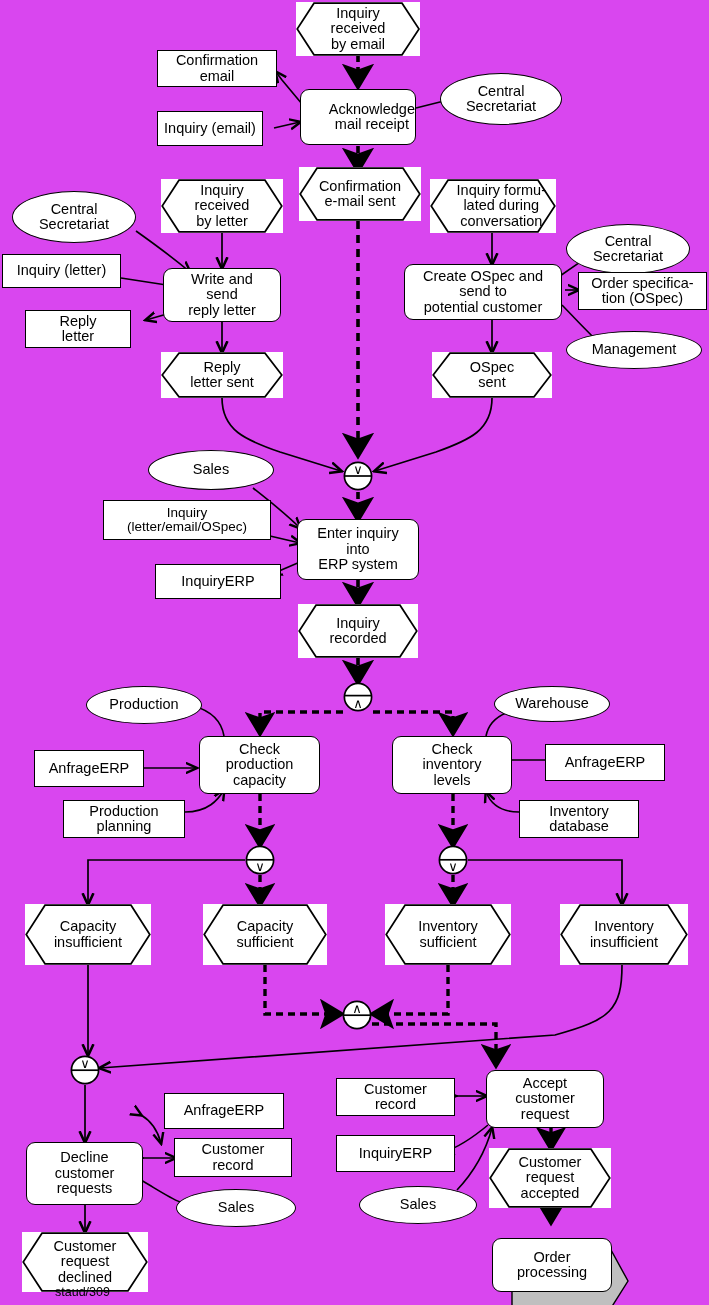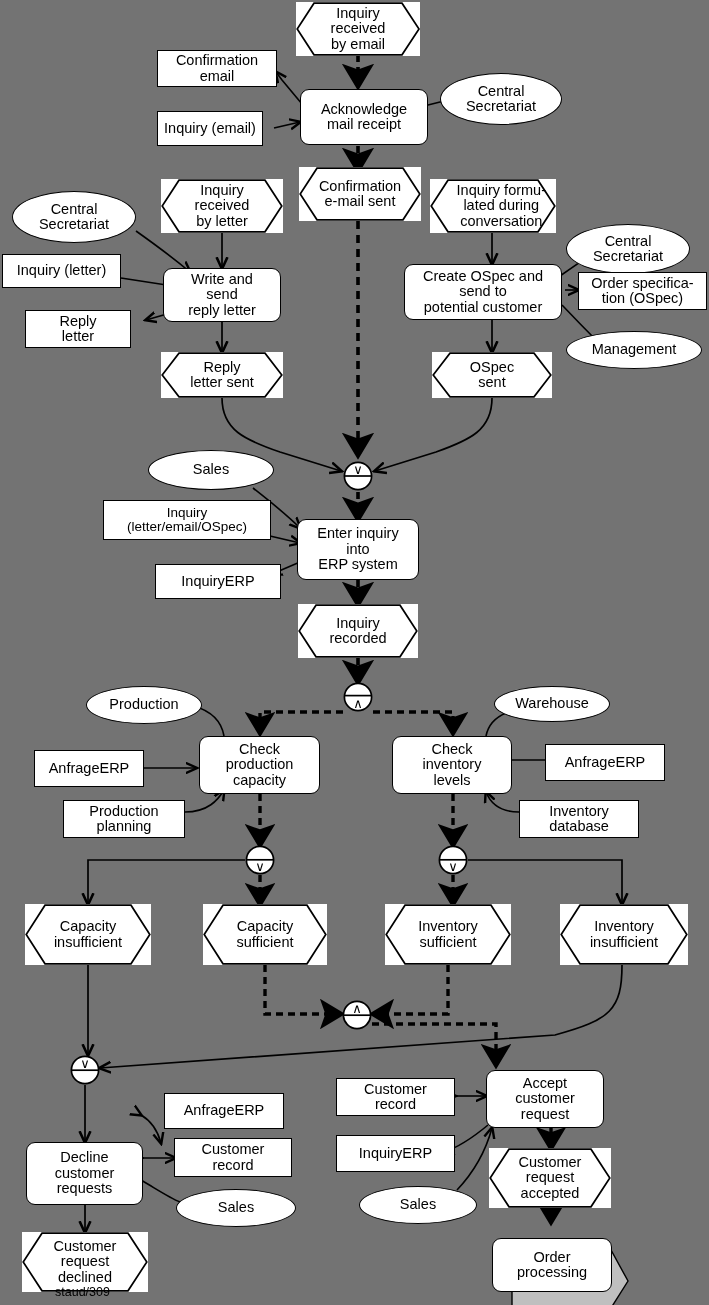--- a/index.html
+++ b/index.html
@@ -1,16 +1,16 @@
 <!DOCTYPE html>
 <html><head>
 <meta charset="utf-8">
 <style>
   html,body{margin:0;padding:0;background:#fff;}
-  #stage{position:relative;width:709px;height:1305px;background:#737373;
+  #stage{position:relative;width:709px;height:1305px;background:#d946ef;
          font-family:"Liberation Sans", sans-serif;overflow:hidden;}
   #svgroot{position:absolute;left:0;top:0;width:709px;height:1305px;}
   .node{position:absolute;box-sizing:border-box;display:flex;align-items:center;
         justify-content:center;text-align:center;color:#000;line-height:1.06;}
   
   .fn{border:1.6px solid #000;border-radius:9px;background:#fff;font-size:14.5px;}
   
   .ev{background:#fff;font-size:14.5px;}
   .ev .hx{position:absolute;left:0;top:0;width:100%;height:100%;}
   .ev .tx{position:relative;z-index:2;padding:0 10px;}
@@ -137,21 +137,21 @@
   </div>
 
   <div class="node dt" style="left:157px;top:50px;width:120px;height:37px;">
     <span>Confirmation<br>email</span>
   </div>
 
   <div class="node dt" style="left:157px;top:111px;width:106px;height:35px;">
     <span>Inquiry (email)</span>
   </div>
 
-  <div class="node fn" style="left:300px;top:89px;width:128px;height:56px;">
+  <div class="node fn" style="left:300px;top:89px;width:116px;height:56px;justify-content:flex-end;">
     <span>Acknowledge<br>mail receipt</span>
   </div>
 
   <div class="node org" style="left:440px;top:73px;width:122px;height:52px;">
     <span>Central<br>Secretariat</span>
   </div>
 
   <div class="node ev" style="left:299px;top:167px;width:122px;height:54px;">
     <svg class="hx" viewBox="0 0 122 54" preserveAspectRatio="none">
       <polygon points="18,1.2 104,1.2 120.8,27 104,52.8 18,52.8 1.2,27" fill="#fff" stroke="#000" stroke-width="1.7" vector-effect="non-scaling-stroke"></polygon>

